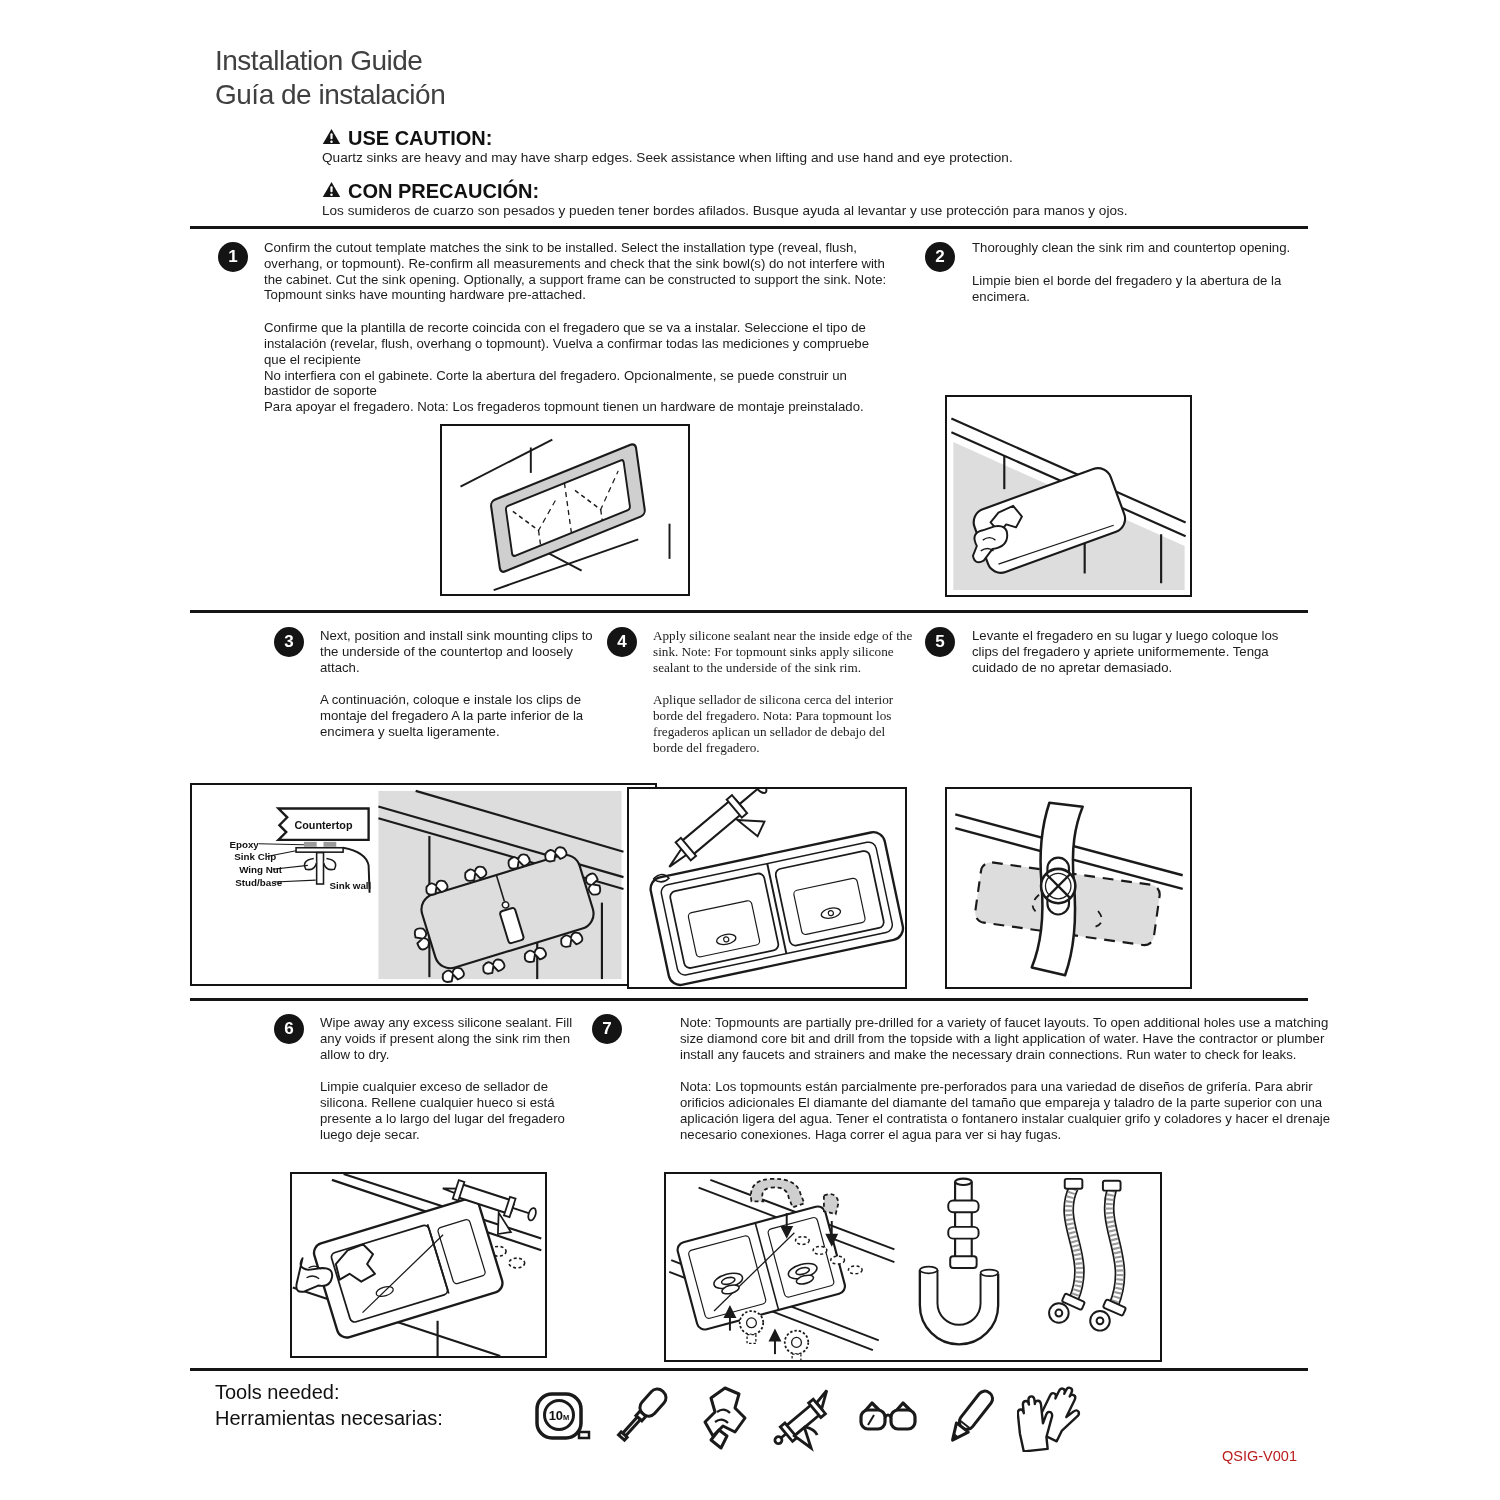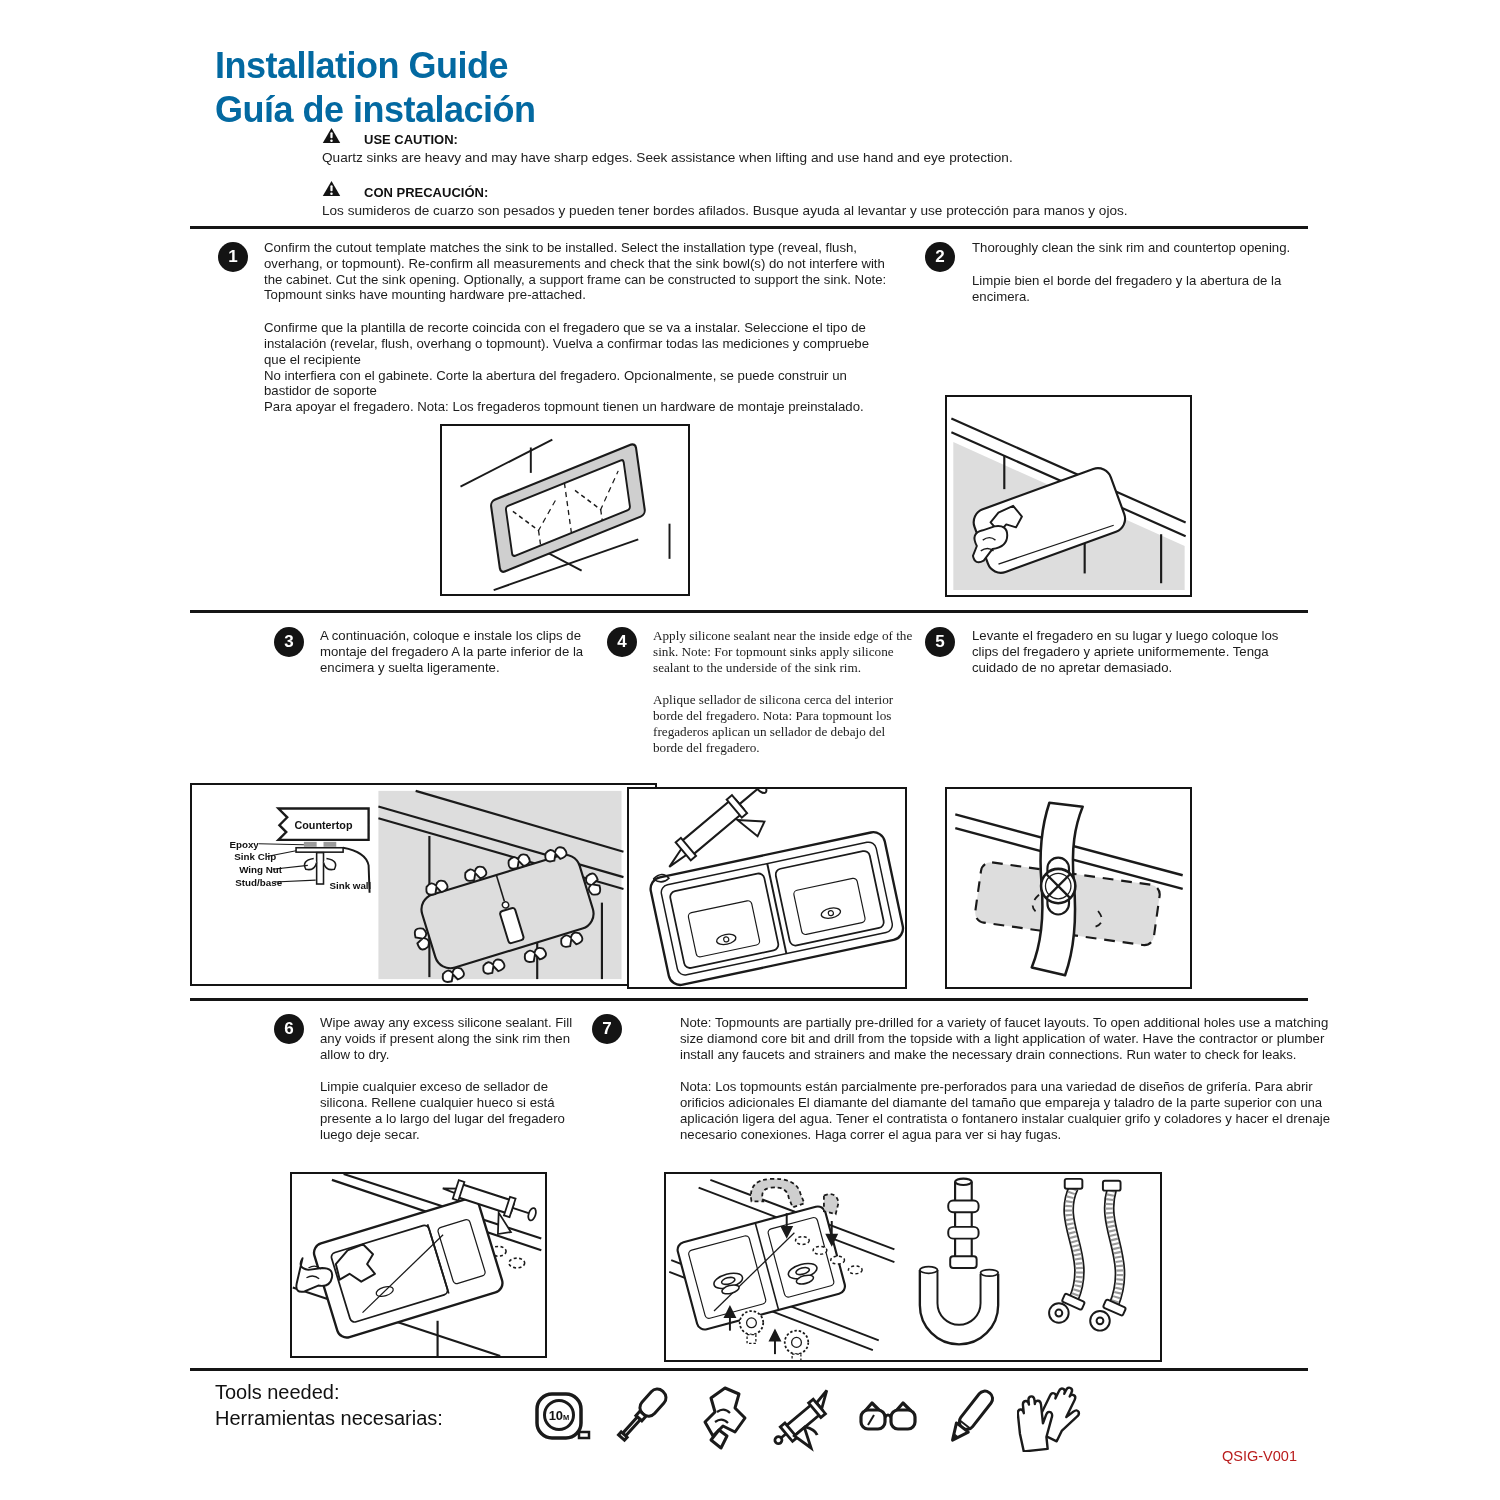--- a/index.html
+++ b/index.html
@@ -1,22 +1,22 @@
 <!DOCTYPE html>
 <html><head>
 <meta charset="utf-8">
 <style>
   html,body{margin:0;padding:0;background:#fff;}
   .page{
     position:relative;width:1500px;height:1500px;background:#ffffff;
     font-family:"Liberation Sans", sans-serif;color:#1c1c1c;overflow:hidden;
   }
   .abs{position:absolute;}
-  .title-line{font-size:36px;font-weight:bold;line-height:1.22;color:#0369a1;letter-spacing:-0.5px;}
-  .caution-head{display:flex;align-items:flex-end;gap:23px;font-size:13px;font-weight:bold;color:#111;}
+  .title-line{font-size:28px;font-weight:normal;line-height:1.22;color:#404040;letter-spacing:-0.5px;}
+  .caution-head{display:flex;align-items:flex-end;gap:7px;font-size:20px;font-weight:bold;color:#111;}
   .caution-body{font-size:13.6px;color:#222;line-height:1.3;}
   .rule{position:absolute;left:190px;width:1118px;height:3px;background:#151515;}
   .badge{
     position:absolute;width:30px;height:30px;border-radius:50%;background:#141414;color:#fff;
     font-weight:bold;font-size:17px;display:flex;align-items:center;justify-content:center;
   }
   .stext{position:absolute;font-size:13.2px;line-height:15.8px;color:#1c1c1c;}
   .stext p{margin:0 0 17px 0;white-space:pre-line;}
   .illus{position:absolute;border:2.5px solid #141414;background:#fff;box-sizing:border-box;}
   .illus svg{display:block;width:100%;height:100%;}
@@ -119,20 +119,21 @@
         <path d="M30,152 Q23,139 36,136 L48,132 Q61,130 61,141 Q61,153 46,155 L37,167 Q28,172 26,162 Z"></path>
         <path d="M36,146 q7,-5 13,0 M34,157 q7,-5 13,0" fill="none" stroke-width="1.4"></path>
       </g>
     </svg>
   </div>
 
   <div class="rule" style="top:610px;"></div>
 
   <div class="badge" style="left:274px;top:627px;">3</div>
   <div class="stext" style="left:320px;top:628px;width:284px;">
+    <p>Next, position and install sink mounting clips to the underside of the countertop and loosely attach.</p>
     <p>A continuación, coloque e instale los clips de montaje del fregadero A la parte inferior de la encimera y suelta ligeramente.</p>
   </div>
   <div class="illus" style="left:190px;top:783px;width:467px;height:203px;">
     <svg viewBox="0 0 412 203">
       <defs>
         <g id="s3c">
             <path d="M-6,-2 Q-9,4 -2,4 L0,0 L2,4 Q9,4 6,-2 Q2,-5 0,-1 Q-2,-5 -6,-2 Z"></path>
           </g>
       </defs>
       <rect x="160" y="6" width="248" height="192" fill="#ddd"></rect>

